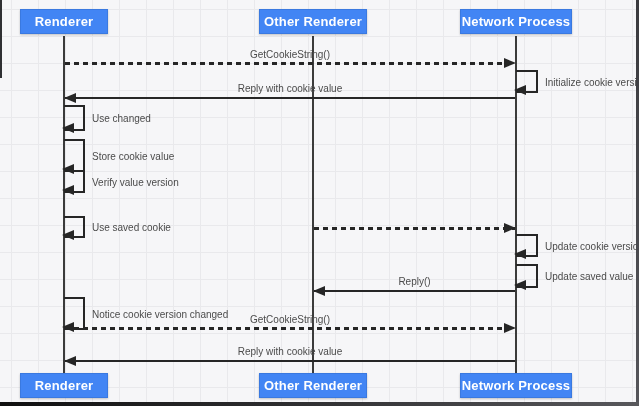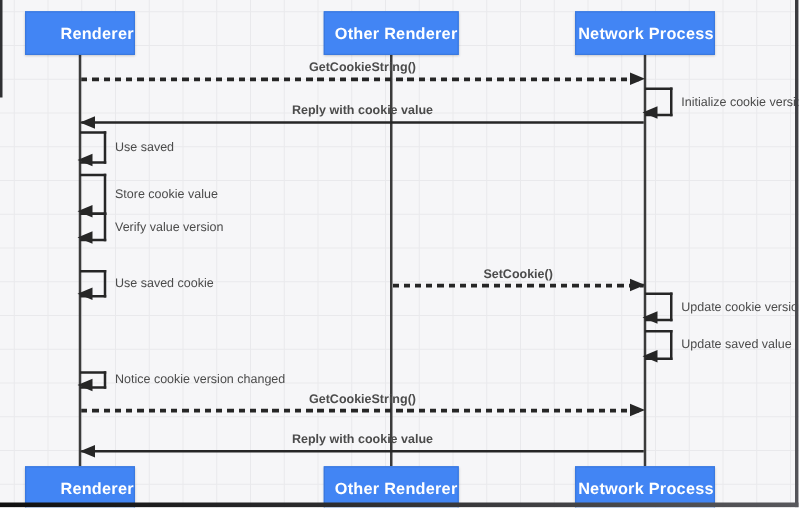--- a/index.html
+++ b/index.html
@@ -17,32 +17,32 @@
     overflow:hidden;
   }
 
   
   .edge-right  { position:absolute; top:0; right:0; width:3px; height:100%; background:linear-gradient(#3a3a3e,#55555a); }
   .edge-bottom { position:absolute; left:0; bottom:0; width:100%; height:4px; background:linear-gradient(90deg,#101010,#2e2e30 45%,#58585c); }
   .edge-left   { position:absolute; left:0; top:0; width:2px; height:78px; background:#2f3033; }
 
   
   .actor {
-    position:absolute; height:35px;
+    position:absolute; height:25px;
     background:#4285f4; border:1px solid #3a79e0; border-radius:0;
     color:#ffffff; font-size:13px; font-weight:bold;
-    display:flex; align-items:center; justify-content:flex-end;
+    display:flex; align-items:center; justify-content:center;
     box-shadow:0 1px 2px rgba(0,0,0,.22);
     letter-spacing:.2px;
   }
 
   .lifeline { position:absolute; top:36px; height:337px; width:2px; background:#3b3b3b; }
 
   
-  .h-msg { position:absolute; height:18px;font-weight:bold; }
+  .h-msg { position:absolute; height:18px; }
   .h-msg .lbl {
     position:absolute; left:0; right:0; bottom:5px;
     text-align:center; font-size:10px; color:#4b4b4b; white-space:nowrap;
   }
   .line-solid  { position:absolute; left:0; right:0; bottom:0; height:2px; background:#262626; }
   .line-dashed { position:absolute; left:0; right:0; bottom:0; height:3px;
                  background:repeating-linear-gradient(90deg,#262626 0 5px,transparent 5px 9px); }
   .head { width:0; height:0; position:absolute; }
   .head-right { right:-1px; bottom:-3px; border-top:5px solid transparent; border-bottom:5px solid transparent; border-left:12px solid #262626; }
   .head-left  { left:-1px;  bottom:-4px; border-top:5px solid transparent; border-bottom:5px solid transparent; border-right:12px solid #262626; }
@@ -103,56 +103,60 @@
   </div>
 
   <div class="h-msg" style="left:65px; top:81px; width:450px">
     <div class="lbl">Reply with cookie value</div>
     <div class="line-solid"></div>
     <div class="head head-left"></div>
   </div>
 
   <div class="loop" style="left:64px; top:105px; width:21px; height:26px">
     <div class="head-loop"></div>
-    <div class="lbl">Use saved</div>
+    <div class="lbl">Use changed</div>
   </div>
 
   <div class="loop" style="left:64px; top:139px; width:21px; height:33px">
     <div class="head-loop"></div>
     <div class="lbl">Store cookie value</div>
   </div>
 
   <div class="loop" style="left:64px; top:170px; width:21px; height:23px">
     <div class="head-loop"></div>
     <div class="lbl">Verify value version</div>
   </div>
 
   <div class="loop" style="left:64px; top:216px; width:21px; height:22px">
     <div class="head-loop"></div>
     <div class="lbl">Use saved cookie</div>
   </div>
 
   <div class="h-msg" style="left:314px; top:212px; width:201px">
-    <div class="lbl">SetCookie()</div>
     <div class="line-dashed"></div>
     <div class="head head-right"></div>
   </div>
 
   <div class="loop" style="left:516px; top:234px; width:22px; height:23px">
     <div class="head-loop"></div>
     <div class="lbl">Update cookie version</div>
   </div>
 
   <div class="loop" style="left:516px; top:264px; width:22px; height:24px">
     <div class="head-loop"></div>
     <div class="lbl">Update saved value</div>
   </div>
 
+  <div class="h-msg" style="left:314px; top:274px; width:201px">
+    <div class="lbl">Reply()</div>
+    <div class="line-solid"></div>
+    <div class="head head-left"></div>
+  </div>
 
-  <div class="loop" style="left:64px; top:297px; width:21px; height:14px">
+  <div class="loop" style="left:64px; top:297px; width:21px; height:33px">
     <div class="head-loop"></div>
     <div class="lbl">Notice cookie version changed</div>
   </div>
 
   <div class="h-msg" style="left:65px; top:312px; width:450px">
     <div class="lbl">GetCookieString()</div>
     <div class="line-dashed"></div>
     <div class="head head-right"></div>
   </div>
 

